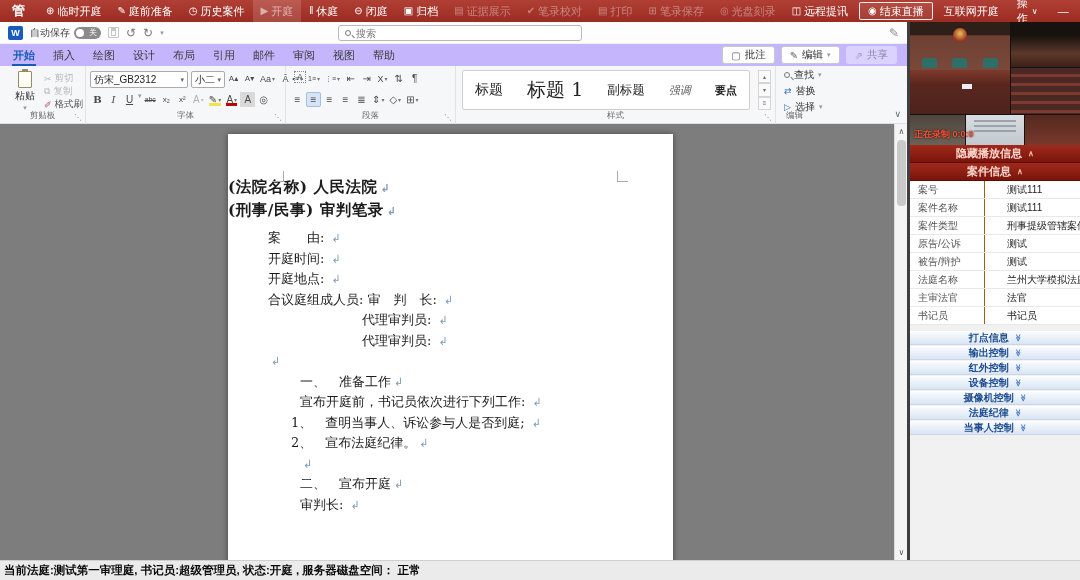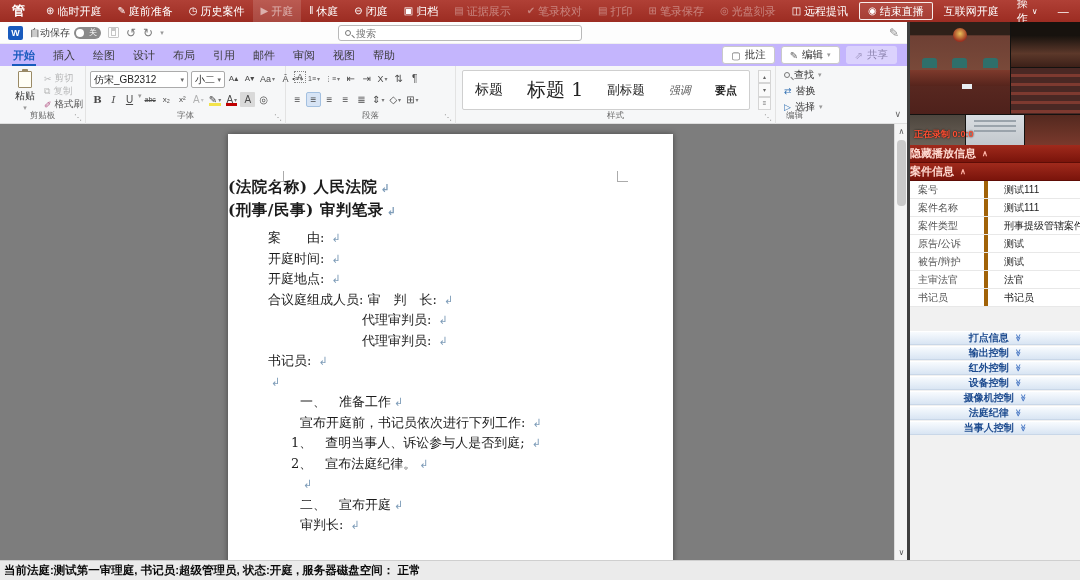--- a/index.html
+++ b/index.html
@@ -135,29 +135,29 @@
   .benchdesk { position:absolute; left:0px; top:48px; width:100px; height:16px; background:linear-gradient(#7e3a2c,#56241c); }
   .paper { position:absolute; left:52px; top:62px; width:10px; height:5px; background:#e8eef2; }
   .cam-tr { left:101px; top:0; width:69px; height:45px; background:linear-gradient(#17120e 30%, #5c382a 70%, #3c2018); }
   .cam-mr { left:101px; top:46px; width:69px; height:46px;
     background:repeating-linear-gradient(#4a2824 0 6px, #7e3a30 6px 9px), #4a2824; }
   .cam-b1 { left:0; top:93px; width:55px; height:30px; background:linear-gradient(#4d463e,#6b6157); }
   .cam-b2 { left:56px; top:93px; width:58px; height:30px; background:linear-gradient(#d9dde1,#c2c8cd); }
   .cam-b2::before { content:""; position:absolute; left:8px; top:5px; right:8px; height:2px; background:#9aa3ab; box-shadow:0 5px 0 #9aa3ab, 0 10px 0 #9aa3ab; }
   .cam-b3 { left:115px; top:93px; width:55px; height:30px; background:linear-gradient(#54291f,#79392c); }
   .reclabel { position:absolute; left:4px; bottom:4px; color:#ff4f33; font-size:9px; font-weight:bold; text-shadow:0 0 2px #000; }
-  .ph { height:18px; background:linear-gradient(#a02a1c,#7a140b); display:flex; align-items:center; 
+  .ph { height:18px; background:linear-gradient(#a02a1c,#7a140b); display:flex; align-items:center; justify-content:center;
     gap:6px; color:#ffd9d0; font-size:11px; font-weight:bold; border-bottom:1px solid #5e0d06; }
   .ph .chev2 { font-size:8px; color:#ffb3a6; }
   #ph1 { position:absolute; left:0; top:123px; width:170px; }
   #ph2 { position:absolute; left:0; top:141px; width:170px; }
   .ctable { position:absolute; left:0; top:159px; width:170px; background:#a3a3a3; }
   .crow { display:flex; height:18px; border-bottom:1px solid #e8e8e8; font-size:10px; align-items:stretch; background:#fff; }
   .ccl { width:74px; padding-left:8px; color:#555; display:flex; align-items:center; }
-  .ccv { flex:1; padding-left:16px; border-left:4px solid #a16207; color:#222; display:flex; align-items:center; white-space:nowrap; overflow:hidden; }
+  .ccv { flex:1; padding-left:22px; border-left:1px solid #a16207; color:#222; display:flex; align-items:center; white-space:nowrap; overflow:hidden; }
   .sections { position:absolute; left:0; top:309px; width:170px; }
   .sec { height:14px; margin-bottom:1px; background:linear-gradient(#f8fbfe,#d9e5f3);
     border-top:1px solid #fff; border-bottom:1px solid #c9d7e8; display:flex; align-items:center; justify-content:center;
     gap:5px; font-size:10px; font-weight:bold; color:#1d4b8f; }
   .sec .chev3 { display:inline-block; transform:rotate(90deg); font-size:7px; color:#4a79c4; }
 
   
   #statusbar { position:absolute; left:0; top:560px; width:1080px; height:20px; background:#ebebeb;
     border-top:1px solid #cfcfcf; display:flex; align-items:center; padding-left:4px; }
   #statusbar span { font-size:11.5px; font-weight:bold; color:#0a0a0a; }
@@ -446,21 +446,20 @@
     <div class="crm tr"></div>
     <div class="doc-title"><span>(法院名称) 人民法院</span><span class="pil">↲</span></div>
     <div class="doc-title"><span>(刑事/民事) 审判笔录</span><span class="pil">↲</span></div>
     <div style="height:6px;"></div>
     <div class="dl l0"><span>案　　由: </span><span class="pil">↲</span></div>
     <div class="dl l0"><span>开庭时间: </span><span class="pil">↲</span></div>
     <div class="dl l0"><span>开庭地点: </span><span class="pil">↲</span></div>
     <div class="dl l0"><span>合议庭组成人员: 审　判　长: </span><span class="pil">↲</span></div>
     <div class="dl ind"><span>代理审判员: </span><span class="pil">↲</span></div>
     <div class="dl ind"><span>代理审判员: </span><span class="pil">↲</span></div>
-    <div class="dl l0"><span>书记员: </span><span class="pil">↲</span></div>
     <div class="dl l0"><span></span><span class="pil">↲</span></div>
     <div class="dl l1"><span>一、　准备工作</span><span class="pil">↲</span></div>
     <div class="dl l1"><span>宣布开庭前，书记员依次进行下列工作: </span><span class="pil">↲</span></div>
     <div class="dl lnum"><span>1、　查明当事人、诉讼参与人是否到庭; </span><span class="pil">↲</span></div>
     <div class="dl lnum"><span>2、　宣布法庭纪律。</span><span class="pil">↲</span></div>
     <div class="dl l1"><span></span><span class="pil">↲</span></div>
     <div class="dl l1"><span>二、　宣布开庭</span><span class="pil">↲</span></div>
     <div class="dl l1"><span>审判长: </span><span class="pil">↲</span></div>
   </div>
   <div class="vscroll">
@@ -512,20 +511,24 @@
       </div>
     <div class="crow">
         <span class="ccl">原告/公诉</span>
         <span class="ccv">测试</span>
       </div>
     <div class="crow">
         <span class="ccl">被告/辩护</span>
         <span class="ccv">测试</span>
       </div>
     <div class="crow">
+        <span class="ccl">法庭名称</span>
+        <span class="ccv">兰州大学模拟法庭</span>
+      </div>
+    <div class="crow">
         <span class="ccl">主审法官</span>
         <span class="ccv">法官</span>
       </div>
     <div class="crow">
         <span class="ccl">书记员</span>
         <span class="ccv">书记员</span>
       </div>
   </div>
   <div class="sections">
     <div class="sec">

